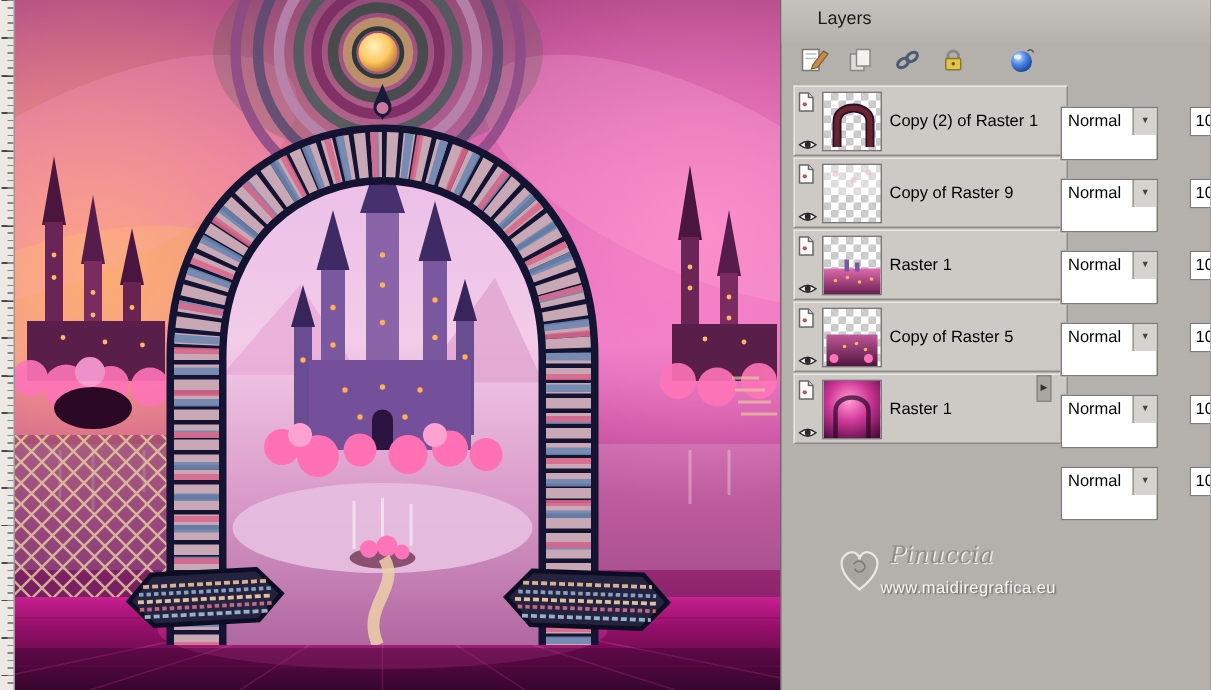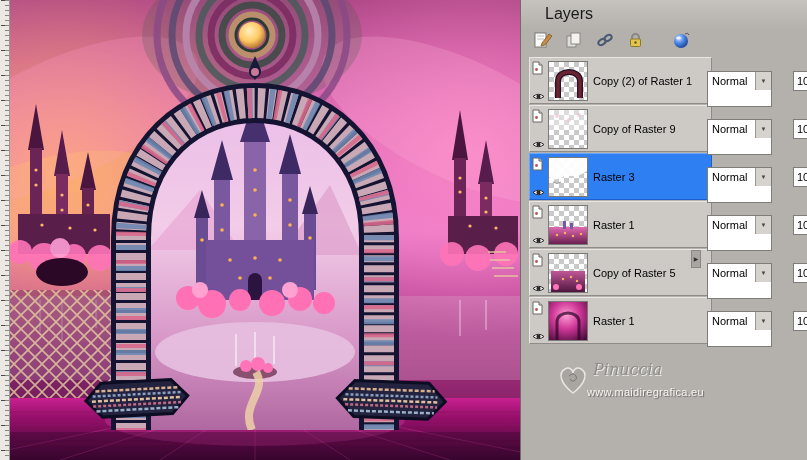--- a/index.html
+++ b/index.html
@@ -14,21 +14,21 @@
            repeating-linear-gradient(to bottom,#8a8884 0 1px,transparent 1px 5px),
            repeating-linear-gradient(to bottom,#4a4846 0 1px,transparent 1px 25px);
          background-size:4px 100%,8px 100%;
          background-position:right top,right top;
          background-repeat:no-repeat,no-repeat;
          border-right:1px solid #9a9894;}
 
   
   .layers-panel{position:absolute;left:520px;top:0;width:287px;height:460px;
                 background:#b4b1ac;border-left:1px solid #6f6d6a;box-sizing:border-box;}
-  .panel-header{height:24px;padding:5px 0 0 24px;font-size:16px;color:#1a1a1a;
+  .panel-header{height:24px;padding:5px 0 0 24px;font-size:12px;color:#1a1a1a;
                 background:linear-gradient(#c6c3be,#b4b1ac);}
   .panel-toolbar{position:absolute;left:10px;top:27px;height:26px;display:flex;gap:7px;align-items:center;}
   .tb{width:24px;height:22px;padding:0;margin:0;border:none;background:transparent;
       display:flex;align-items:center;justify-content:center;cursor:pointer;}
   .tb.sep{margin-left:14px;}
 
   .layer-list{position:absolute;left:8px;top:57px;width:183px;}
   .layer-row{position:relative;height:47px;margin-bottom:1px;background:#cdcac5;
              border:1px solid;border-color:#e9e7e4 #8e8c88 #8e8c88 #e9e7e4;
              box-sizing:border-box;display:flex;align-items:center;cursor:pointer;}
@@ -407,44 +407,20 @@
             <g fill="#f0b8d0" opacity=".6">
                 <circle cx="8" cy="6" r="2"></circle>
                 <circle cx="20" cy="10" r="2"></circle>
                 <circle cx="30" cy="5" r="2"></circle>
               </g>
             </svg>
         </div>
         <span class="layer-label">Copy of Raster 9</span>
       </div>
 
-      <div class="layer-row selected">
-        <div class="type-col">
-          <span class="page-icon">
-            <svg width="12" height="14">
-                <path d="M1 1 h6 l3 3 v9 h-9 z" fill="#fff" stroke="#6a6865"></path>
-              <path d="M7 1 v3 h3" fill="#d8d6d2" stroke="#6a6865"></path>
-                <circle cx="4.5" cy="8.5" r="1.4" fill="#c05050"></circle>
-              </svg>
-          </span>
-          <button class="eye-btn">
-            <svg width="13" height="9">
-                <path d="M1 4.5 Q6.5 0 12 4.5 Q6.5 9 1 4.5 Z" fill="#f8f8f8" stroke="#2a2a2a"></path>
-              <circle cx="6.5" cy="4.5" r="2" fill="#2a2a2a"></circle>
-              </svg>
-          </button>
-        </div>
-        <div class="thumb">
-          <svg width="38" height="38">
-              <path d="M0 0 H38 V13 Q27 21 17 17 Q6 25 0 19 Z" fill="#fff" opacity=".95"></path>
-            <path d="M4 24 q4 3 8 0" stroke="#9a9894" fill="none"></path>
-            </svg>
-        </div>
-        <span class="layer-label">Raster 3</span>
-      </div>
 
       <div class="layer-row">
         <div class="type-col">
           <span class="page-icon">
             <svg width="12" height="14">
                 <path d="M1 1 h6 l3 3 v9 h-9 z" fill="#fff" stroke="#6a6865"></path>
               <path d="M7 1 v3 h3" fill="#d8d6d2" stroke="#6a6865"></path>
                 <circle cx="4.5" cy="8.5" r="1.4" fill="#c05050"></circle>
               </svg>
           </span>

